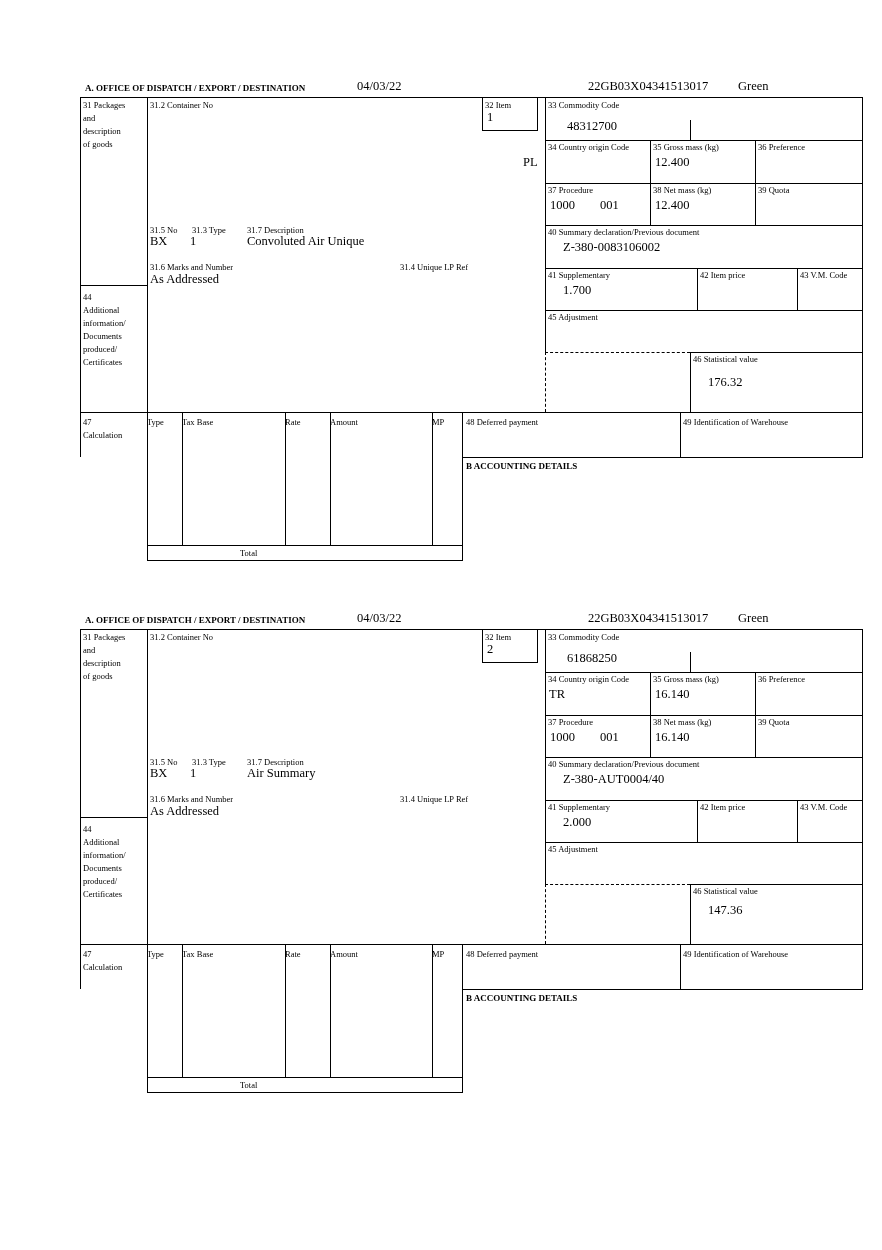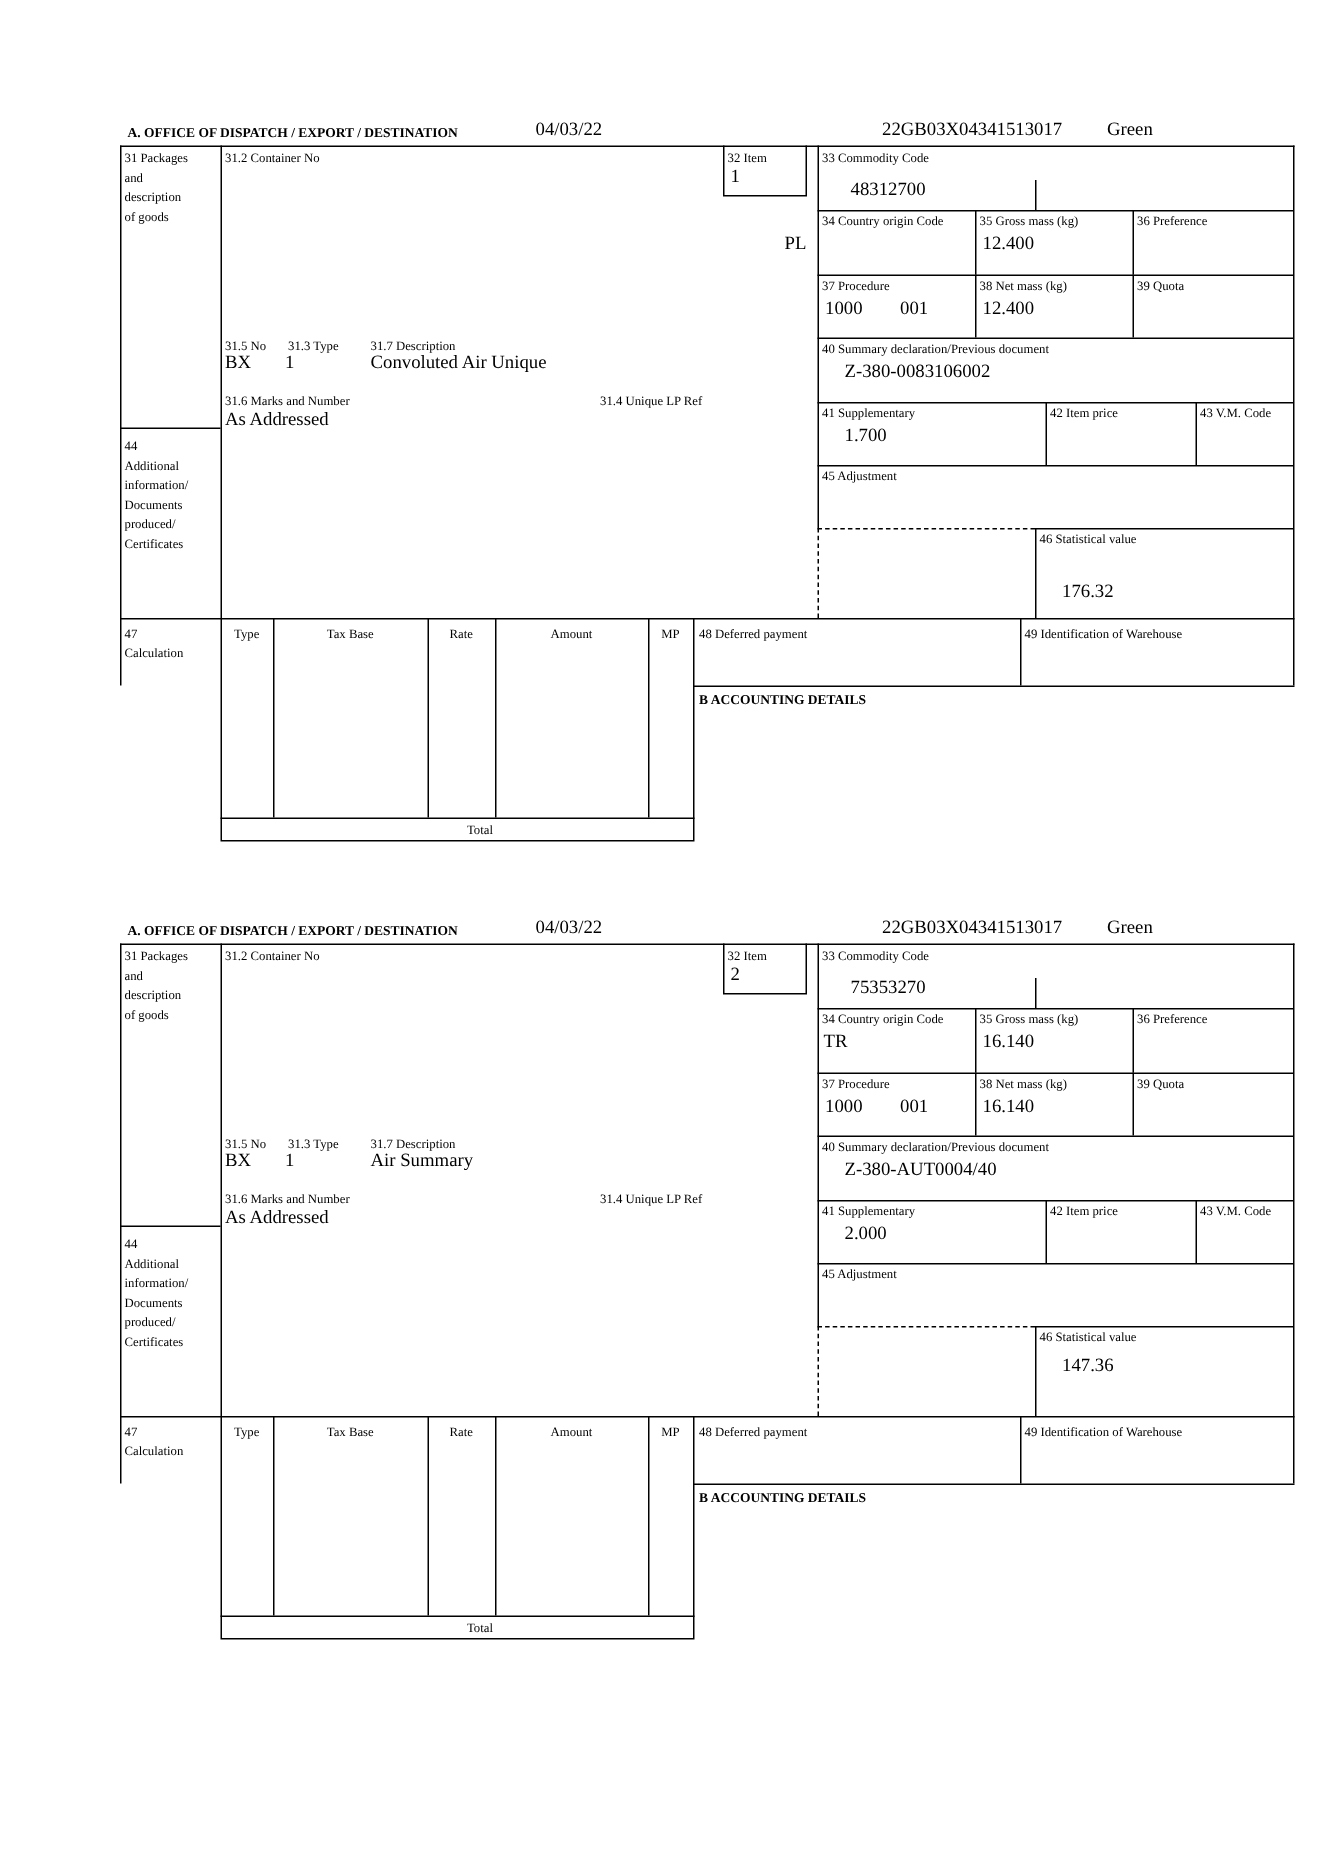--- a/index.html
+++ b/index.html
@@ -3,21 +3,21 @@
 <meta charset="utf-8">
 <style>
   * { margin:0; padding:0; box-sizing:border-box; }
   html,body { background:#ffffff; }
   body { font-family:"Liberation Serif", serif; color:#000; }
   .page { position:relative; width:882px; height:1250px; background:#fff; overflow:hidden; }
   .sad-section { position:absolute; left:80px; width:783px; height:500px; }
   .lbl { position:absolute; font-size:8.5px; line-height:11px; white-space:nowrap; }
   .b   { font-weight:bold; }
   .val { position:absolute; font-size:12.5px; line-height:13px; white-space:pre; }
-  .ctr { text-align:center; }
+  .ctr { text-align:left; }
   .hline { position:absolute; height:1px; background:#000; }
   .vline { position:absolute; width:1px; background:#000; }
   .hdash { position:absolute; height:0; border-top:1px dashed #000; }
   .vdash { position:absolute; width:0; border-left:1px dashed #000; }
 </style>
 </head>
 <body>
 
 <div class="page">
   <section class="sad-section" style="top:80px">
@@ -91,21 +91,21 @@
   <div class="lbl" style="left:620px;top:190px">42 Item price</div>
   <div class="lbl" style="left:720px;top:190px">43 V.M. Code</div>
   <div class="hline" style="left:465px;top:230px;width:317px"></div>
 
   <div class="lbl" style="left:468px;top:232px">45 Adjustment</div>
 
   <div class="hdash" style="left:465px;top:272px;width:145px"></div>
   <div class="hline" style="left:610px;top:272px;width:172px"></div>
   <div class="vline" style="left:610px;top:272px;height:60px"></div>
   <div class="lbl" style="left:613px;top:274px">46 Statistical value</div>
-  <div class="val" style="left:628px;top:308px">176.32</div>
+  <div class="val" style="left:628px;top:296px">176.32</div>
 
   <div class="lbl" style="left:70px;top:145px">31.5 No</div>
   <div class="lbl" style="left:112px;top:145px">31.3 Type</div>
   <div class="lbl" style="left:167px;top:145px">31.7 Description</div>
   <div class="val" style="left:70px;top:155px">BX</div>
   <div class="val" style="left:110px;top:155px">1</div>
   <div class="val" style="left:167px;top:155px">Convoluted Air Unique</div>
   <div class="lbl" style="left:70px;top:182px">31.6 Marks and Number</div>
   <div class="lbl" style="left:320px;top:182px">31.4 Unique LP Ref</div>
   <div class="val" style="left:70px;top:193px">As Addressed</div>
@@ -163,21 +163,21 @@
 
   <div class="vline" style="left:402px;top:17px;height:33px"></div>
   <div class="vline" style="left:457px;top:17px;height:33px"></div>
   <div class="hline" style="left:402px;top:50px;width:56px"></div>
   <div class="lbl" style="left:405px;top:20px">32 Item</div>
   <div class="val" style="left:407px;top:31px">2</div>
 
   <div class="vline" style="left:465px;top:17px;height:255px"></div>
   <div class="vdash" style="left:465px;top:272px;height:60px"></div>
   <div class="lbl" style="left:468px;top:20px">33 Commodity Code</div>
-  <div class="val" style="left:487px;top:40px">75353270</div>
+  <div class="val" style="left:487px;top:40px">61868250</div>
   <div class="vline" style="left:610px;top:40px;height:20px"></div>
   <div class="hline" style="left:465px;top:60px;width:317px"></div>
 
   <div class="vline" style="left:570px;top:60px;height:43px"></div>
   <div class="vline" style="left:675px;top:60px;height:43px"></div>
   <div class="lbl" style="left:468px;top:62px">34 Country origin Code</div>
   <div class="val" style="left:469px;top:76px">TR</div>
   <div class="lbl" style="left:573px;top:62px">35 Gross mass (kg)</div>
   <div class="val" style="left:575px;top:76px">16.140</div>
   <div class="lbl" style="left:678px;top:62px">36 Preference</div>

